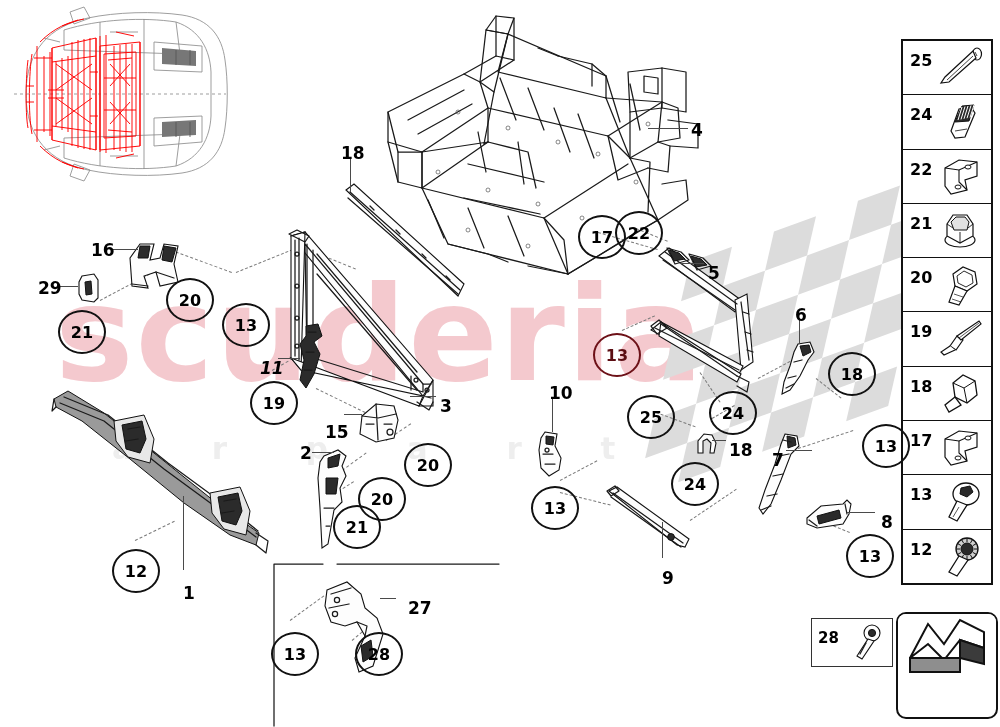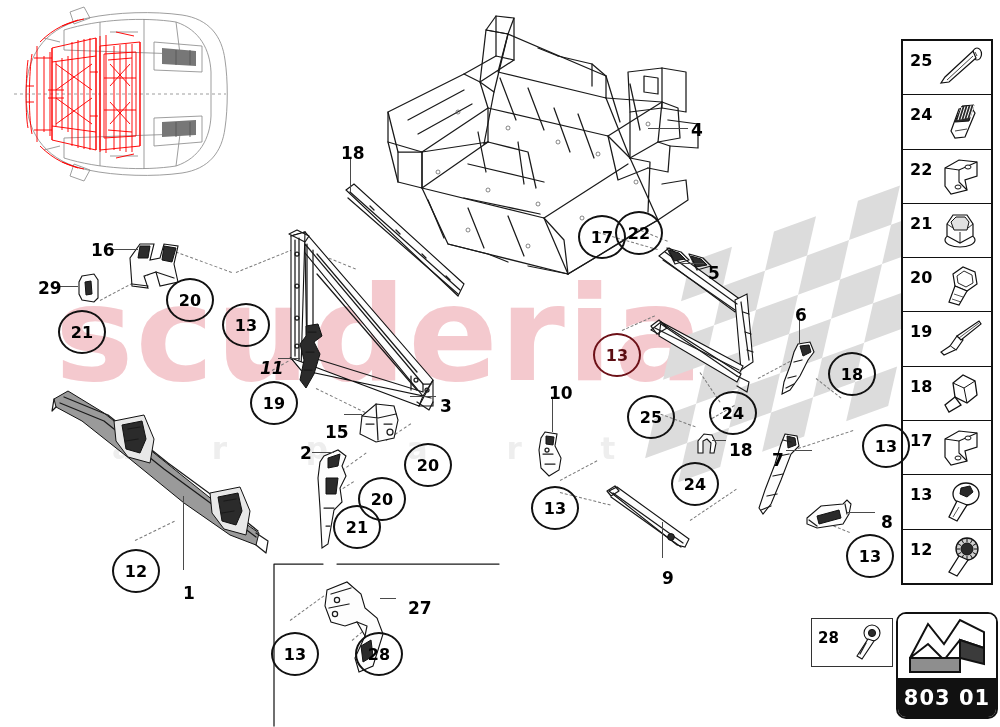--- a/index.html
+++ b/index.html
@@ -545,21 +545,20 @@
   </div>
 
   <div id="badge">
     <div id="badgeArt">
       <svg class="draw" width="98" height="64" style="left:0;top:0;">
         <path fill="#fff" stroke="#111" stroke-width="2" d="M12 44 L30 10 L46 30 L62 6 L86 18 L86 34 L62 26 L46 46 L30 30 Z"></path>
         <path fill="#3b3b3b" stroke="#111" stroke-width="2" d="M62 26 L86 34 L86 50 L62 44 Z"></path>
         <path fill="#8e8e8e" stroke="#111" stroke-width="2" d="M12 44 L62 44 L62 58 L12 58 Z"></path>
       </svg>
     </div>
-    <div id="badgeTxt">803 01</div>
   </div>
 
 <div class="lbl" style="left: 183px; top: 583px; z-index: 6;">1</div>
     <div class="lbl" style="left: 300px; top: 443px; z-index: 6;">2</div>
     <div class="lbl" style="left: 440px; top: 396px; z-index: 6;">3</div>
     <div class="lbl" style="left: 691px; top: 120px; z-index: 6;">4</div>
     <div class="lbl" style="left: 708px; top: 263px; z-index: 6;">5</div>
     <div class="lbl" style="left: 795px; top: 305px; z-index: 6;">6</div>
     <div class="lbl" style="left: 772px; top: 450px; z-index: 6;">7</div>
     <div class="lbl" style="left: 881px; top: 512px; z-index: 6;">8</div>

